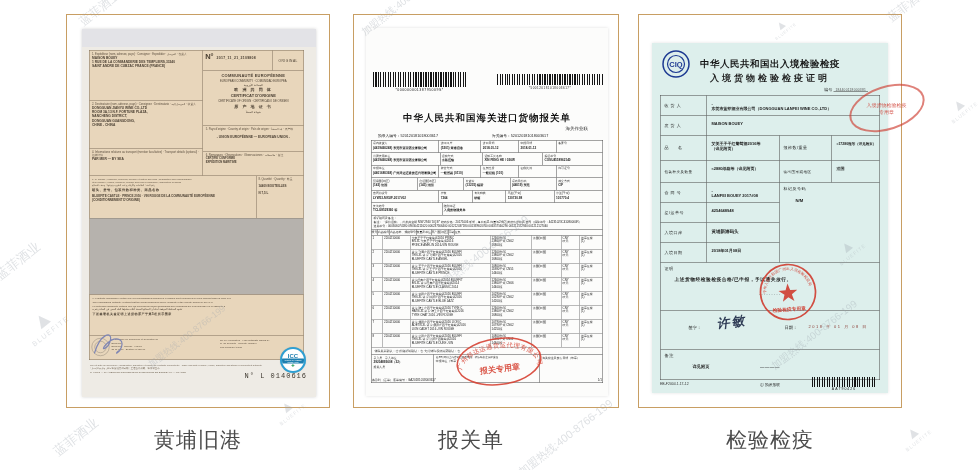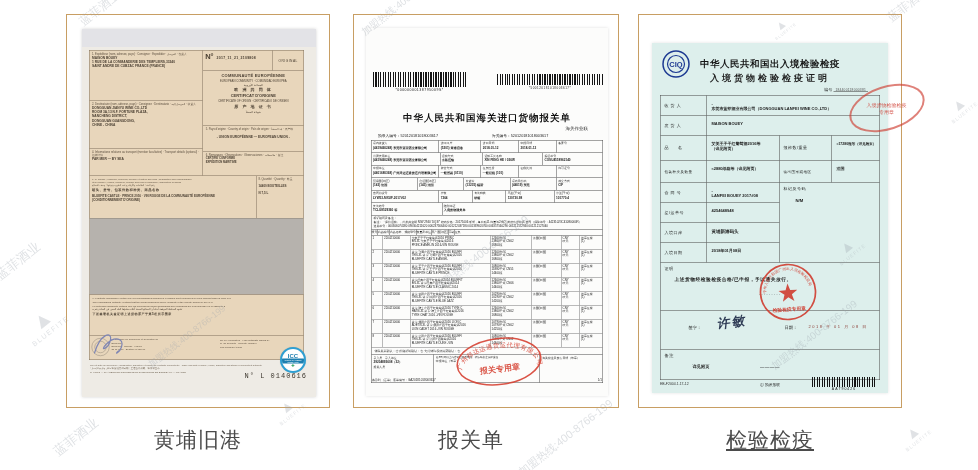--- a/index.html
+++ b/index.html
@@ -6,21 +6,21 @@
   body{width:978px;height:470px;position:relative;background:#ffffff;overflow:hidden;
        font-family:"Liberation Sans",sans-serif;}
   
   .frame{position:absolute;top:14px;height:394px;border:1px solid #c89e63;background:#fff;box-sizing:border-box;}
   #frame1{left:66px;width:264px;}
   #frame2{left:353px;width:266px;}
   #frame3{left:638px;width:264px;}
   .caption{position:absolute;top:426px;text-align:center;font-size:21px;color:#4b4b4b;letter-spacing:1px;}
   #cap1{left:66px;width:264px;}
   #cap2{left:338px;width:266px;}
-  #cap3{left:638px;width:264px;text-decoration:underline;}
+  #cap3{left:638px;width:264px;}
   
   .wm{position:absolute;color:#9aa2ab;opacity:.32;transform:rotate(-38deg);white-space:nowrap;
       pointer-events:none;z-index:30;font-size:11px;}
   .wm-logo{position:absolute;display:flex;flex-direction:column;align-items:center;opacity:.30;
       transform:rotate(-38deg);pointer-events:none;z-index:30;color:#9aa2ab;}
   .wm-tri{font-size:15px;line-height:1;}
   .wm-lt{font-size:5px;letter-spacing:1px;}
   
   .paper{position:absolute;overflow:hidden;}
   .pi{position:absolute;left:0;top:0;transform:scale(.5);transform-origin:0 0;}

